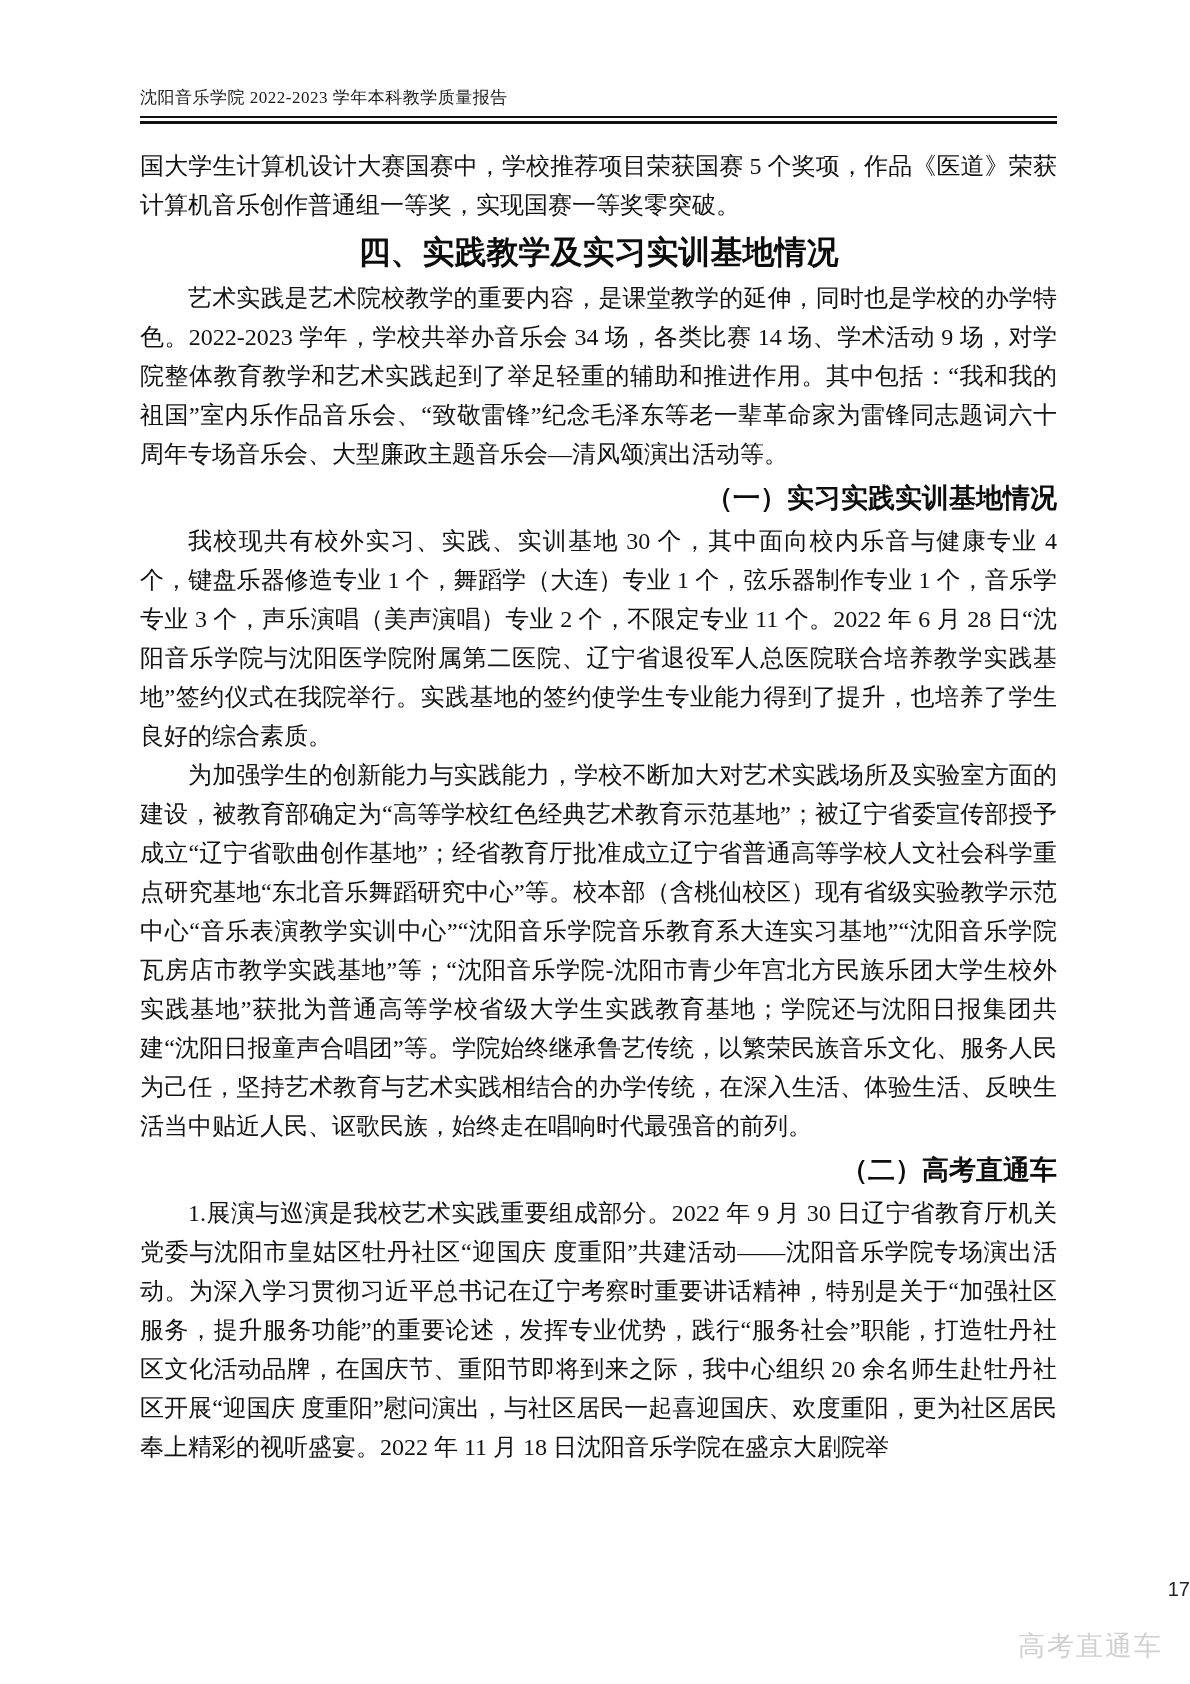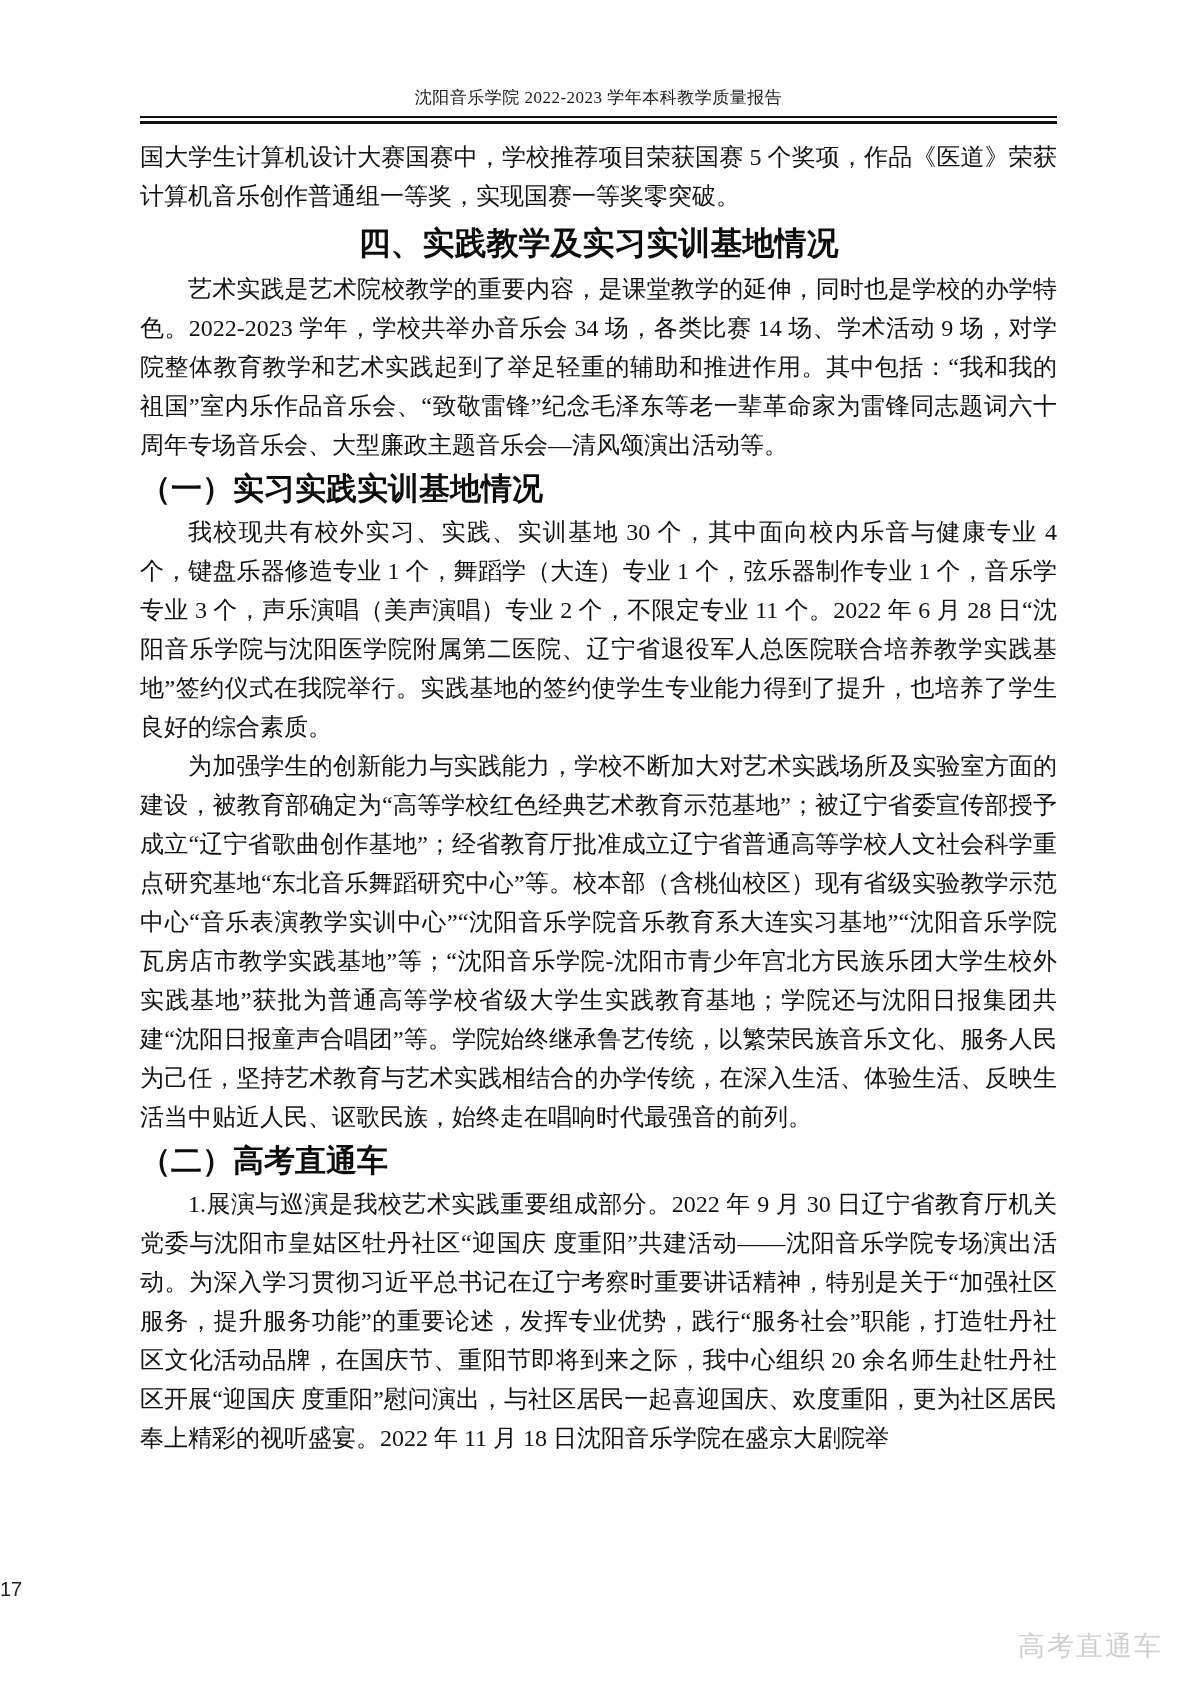--- a/index.html
+++ b/index.html
@@ -12,38 +12,37 @@
     background: #ffffff;
     overflow: hidden;
     font-family: "Liberation Serif", "DejaVu Serif", serif;
     color: #121212;
   }
   .running-header {
     position: absolute;
     top: 86px;
     left: 140px;
     width: 917px;
-    text-align: center;
     font-size: 17px;
     letter-spacing: 0.5px;
     color: #1a1a1a;
     font-family: "Liberation Serif", "DejaVu Serif", serif;
   }
   .header-rule {
     position: absolute;
     top: 116px;
     left: 140px;
     width: 917px;
     height: 8px;
     border-top: 2px solid #101010;
     border-bottom: 3px solid #101010;
   }
   .content {
     position: absolute;
-    top: 138px;
+    top: 147px;
     left: 140px;
     width: 917px;
   }
   .body-para {
     font-size: 24px;
     line-height: 39px;
     text-align: justify;
     color: #121212;
   }
   .indent { text-indent: 2em; }
@@ -51,31 +50,31 @@
     font-family: "Liberation Sans", "DejaVu Sans", sans-serif;
     font-weight: bold;
     font-size: 32px;
     line-height: 54px;
     color: #0d0d0d;
     text-align: center;
   }
   .subsection-heading {
     font-family: "Liberation Sans", "DejaVu Sans", sans-serif;
     font-weight: bold;
-    font-size: 31px;
+    font-size: 27px;
     line-height: 48px;
     color: #0d0d0d;
-    text-align: left;
+    text-align: right;
   }
   .page-number {
     position: absolute;
     top: 1578px;
     left: 0;
     width: 1190px;
-    text-align: left;
+    text-align: right;
     font-size: 20px;
     font-family: "Liberation Sans", "DejaVu Sans", sans-serif;
     color: #222;
   }
   .watermark {
     position: absolute;
     top: 1628px;
     right: 27px;
     font-size: 27px;
     letter-spacing: 2px;

